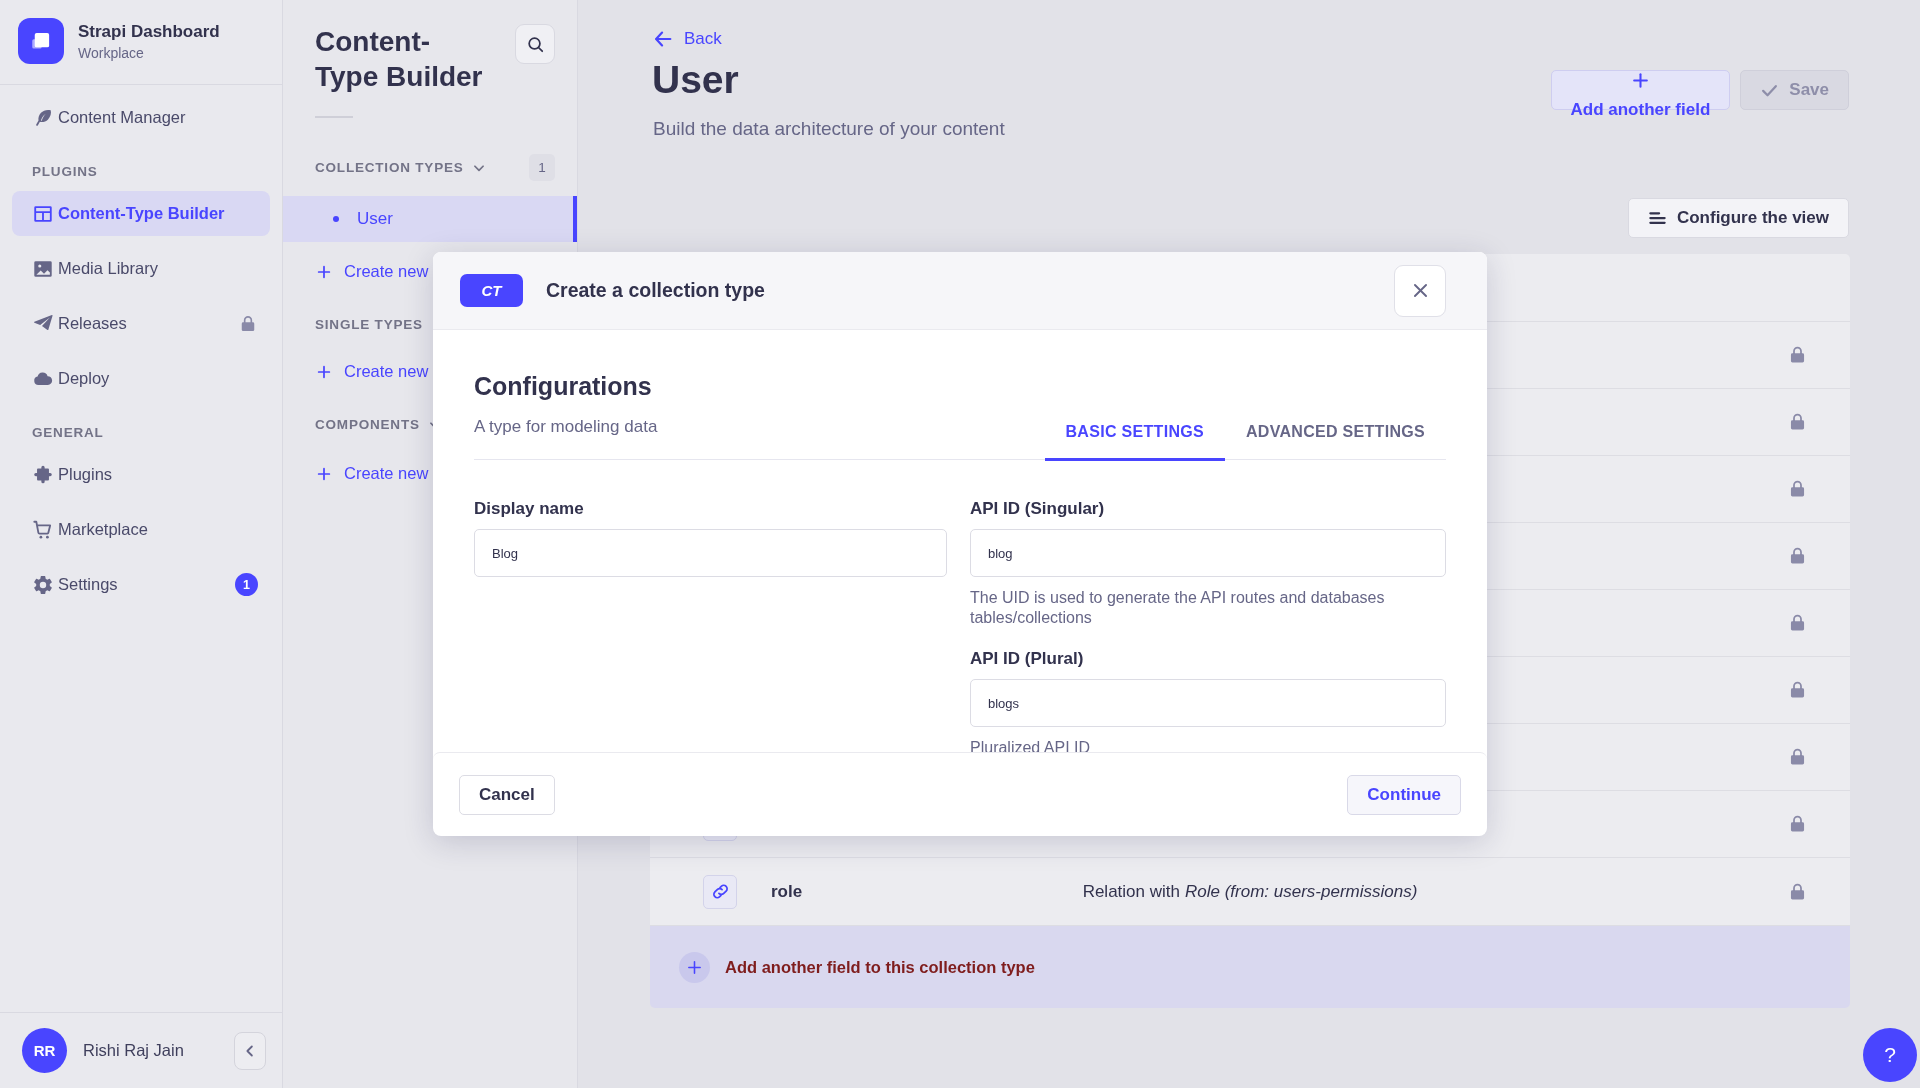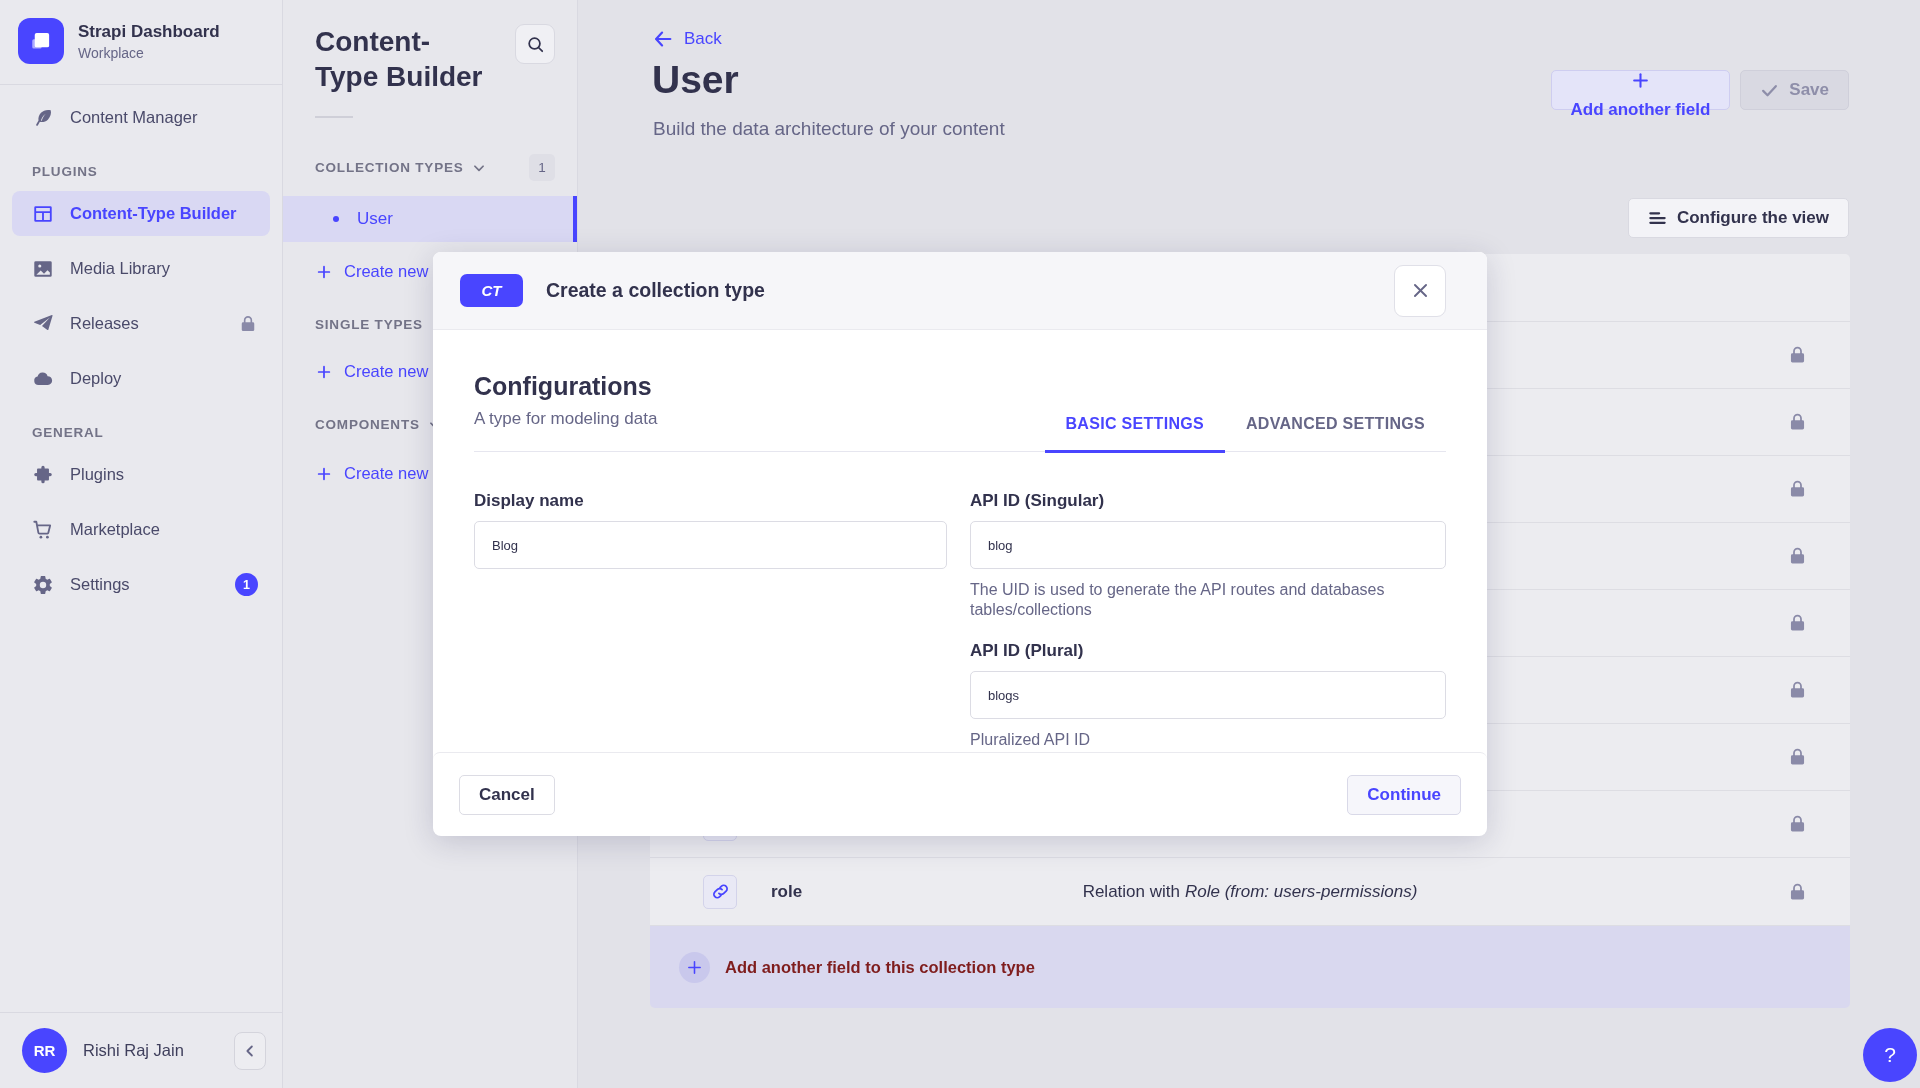--- a/index.html
+++ b/index.html
@@ -8,21 +8,21 @@
   svg { display:block; }
 
   
   .sidebar { position:absolute; left:0; top:0; width:283px; height:1088px; background:#e9e9ee; border-right:1px solid #d9d9e1; z-index:10; display:flex; flex-direction:column; }
   .brand { display:flex; align-items:center; gap:14px; padding:18px 20px 20px 18px; }
   .brand-logo { width:46px; height:46px; border-radius:12px; background:#4945ff; display:flex; align-items:center; justify-content:center; flex:0 0 auto; }
   .brand-title { font-size:17px; font-weight:bold; color:#32324d; }
   .brand-sub { font-size:14px; color:#666687; margin-top:3px; }
   .divider { border:none; border-top:1px solid #d9d9e1; }
   .nav { padding:10px 12px 0; flex:1 1 auto; }
-  .nav-item { display:flex; align-items:center; gap:16px; height:45px; padding:0 12px 0 20px; border-radius:8px; color:#666687; cursor:pointer; }
+  .nav-item { display:flex; align-items:center; gap:4px; height:45px; padding:0 12px 0 20px; border-radius:8px; color:#666687; cursor:pointer; }
   .nav-item .nav-icon { width:22px; height:22px; color:#666687; flex:0 0 auto; }
   .nav-label { font-size:16.5px; color:#4a4a6a; flex:1 1 auto; white-space:nowrap; }
   .nav-item.active { background:#d9d8f3; }
   .nav-item.active .nav-icon { color:#4945ff; }
   .nav-item.active .nav-label { color:#4945ff; font-weight:bold; }
   .nav-lock { display:none; width:20px; height:20px; color:#8a8aa8; }
   .nav-badge { display:none; min-width:23px; height:23px; border-radius:50%; background:#4945ff; color:#fff; font-size:12.5px; align-items:center; justify-content:center; font-weight:bold; }
   .nav-section-label { font-size:13.5px; font-weight:bold; letter-spacing:.8px; color:#737387; padding:0 0 0 20px; margin:24px 0 12px; }
   .nav-section-items .nav-item { margin-bottom:10px; }
   .sidebar-footer { border-top:1px solid #d9d9e1; height:76px; display:flex; align-items:center; gap:16px; padding:0 16px 0 22px; }
@@ -80,21 +80,21 @@
   
   .modal { position:absolute; left:433px; top:252px; width:1054px; height:584px; background:#fff; border-radius:8px; box-shadow:0 6px 30px rgba(33,33,82,.18); z-index:100; }
   .modal-header { height:78px; background:#f6f6f9; border-bottom:1px solid #eaeaef; border-radius:8px 8px 0 0; display:flex; align-items:center; padding:0 41px 0 27px; }
   .ct-badge { width:63px; height:33px; border-radius:7px; background:#4945ff; color:#fff; font-size:15px; font-weight:bold; font-style:italic; display:flex; align-items:center; justify-content:center; margin-right:23px; }
   .modal-title { font-size:19.5px; font-weight:bold; color:#32324d; flex:1; }
   .close-btn { width:52px; height:52px; border-radius:9px; background:#fff; border:1px solid #e0e0e8; display:flex; align-items:center; justify-content:center; color:#666687; cursor:pointer; }
   .close-btn svg { width:19px; height:19px; }
   .config-row { margin:0 41px; padding-top:42px; display:flex; justify-content:space-between; align-items:flex-end; border-bottom:1px solid #e6e6ef; }
   .config-heading { padding-bottom:22px; }
   .config-h { font-size:25px; font-weight:bold; color:#32324d; }
-  .config-s { font-size:17px; color:#666687; margin-top:8px; }
+  .config-s { font-size:17px; color:#666687; margin-top:16px; }
   .tabs { display:flex; }
   .tab { padding:14px 21px 17px; font-size:16px; font-weight:bold; letter-spacing:.3px; color:#666687; border-bottom:3px solid transparent; margin-bottom:-2px; cursor:pointer; }
   .tab.active { color:#4945ff; border-bottom-color:#4945ff; }
   .form-grid { display:grid; grid-template-columns:473px 476px; column-gap:23px; margin:39px 41px 0; }
   .f-label { font-size:17px; font-weight:bold; color:#32324d; margin-bottom:10px; }
   .f-input { width:100%; height:48px; border:1px solid #dcdce4; border-radius:5px; padding:0 17px; font-size:13px; color:#32324d; background:#fff; font-family:"Liberation Sans", sans-serif; outline:none; }
   .f-help { font-size:16px; color:#666687; margin-top:11px; line-height:1.25; max-width:430px; }
   .field-plural { margin-top:21px; }
   .modal-footer { position:absolute; left:0; right:0; bottom:0; height:84px; border-top:1px solid #eaeaef; display:flex; align-items:center; justify-content:space-between; padding:0 26px;border-radius:7px; }
   .btn-cancel { background:#fff; border-color:#dcdce4; color:#32324d; }

